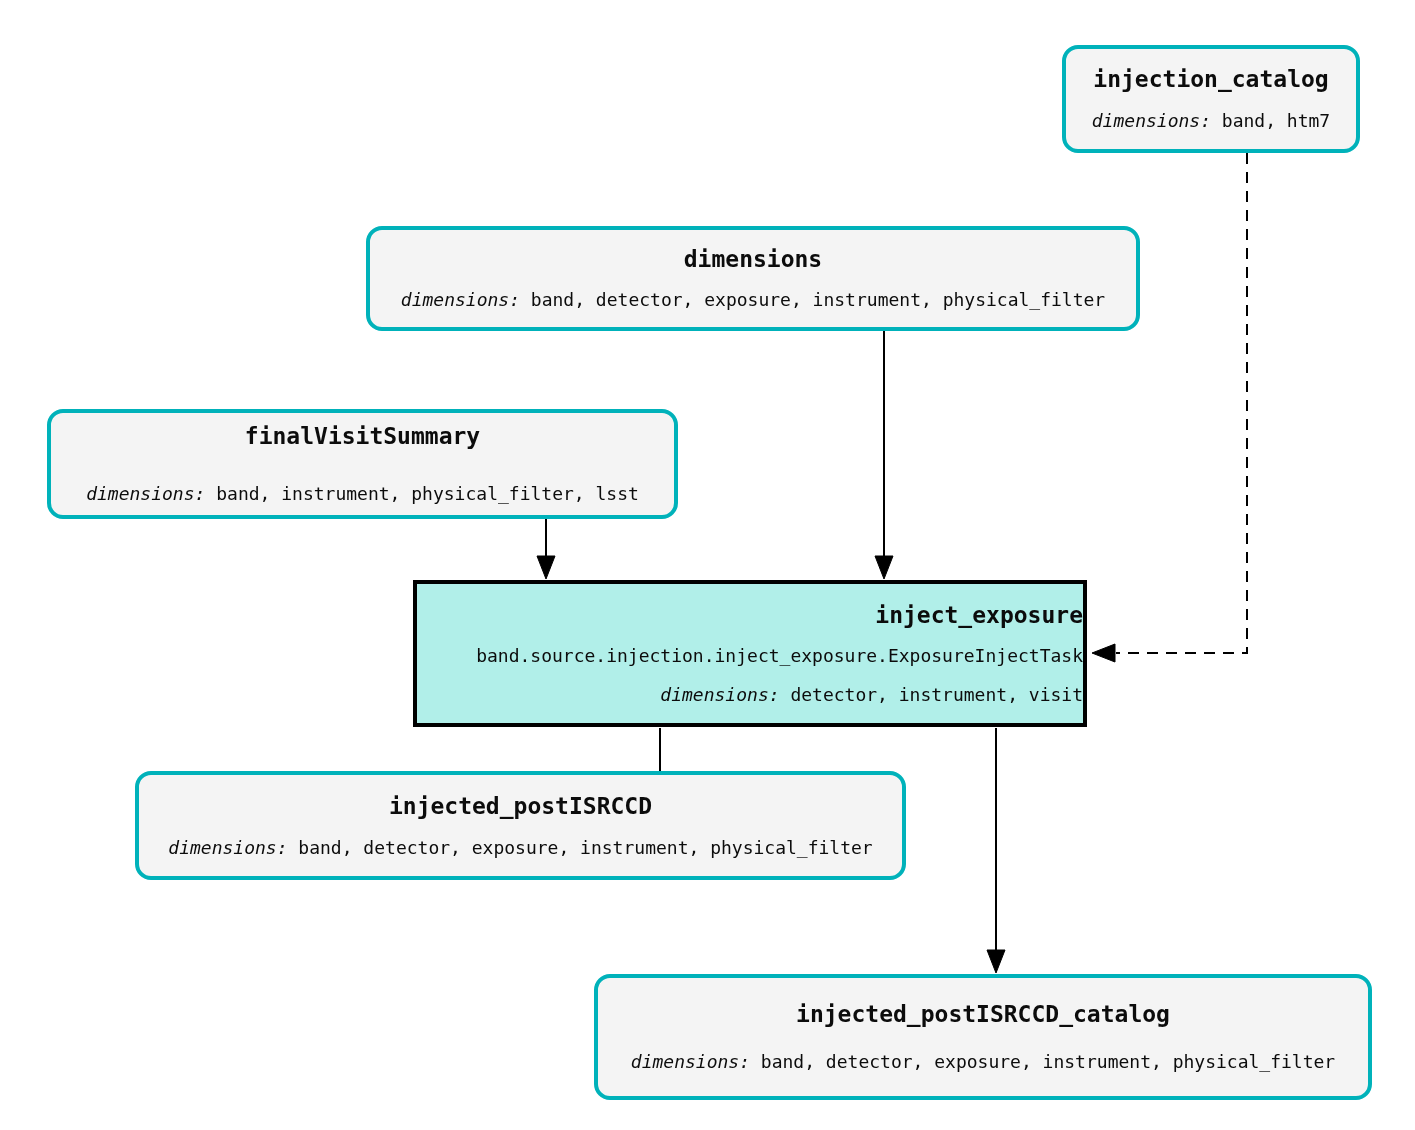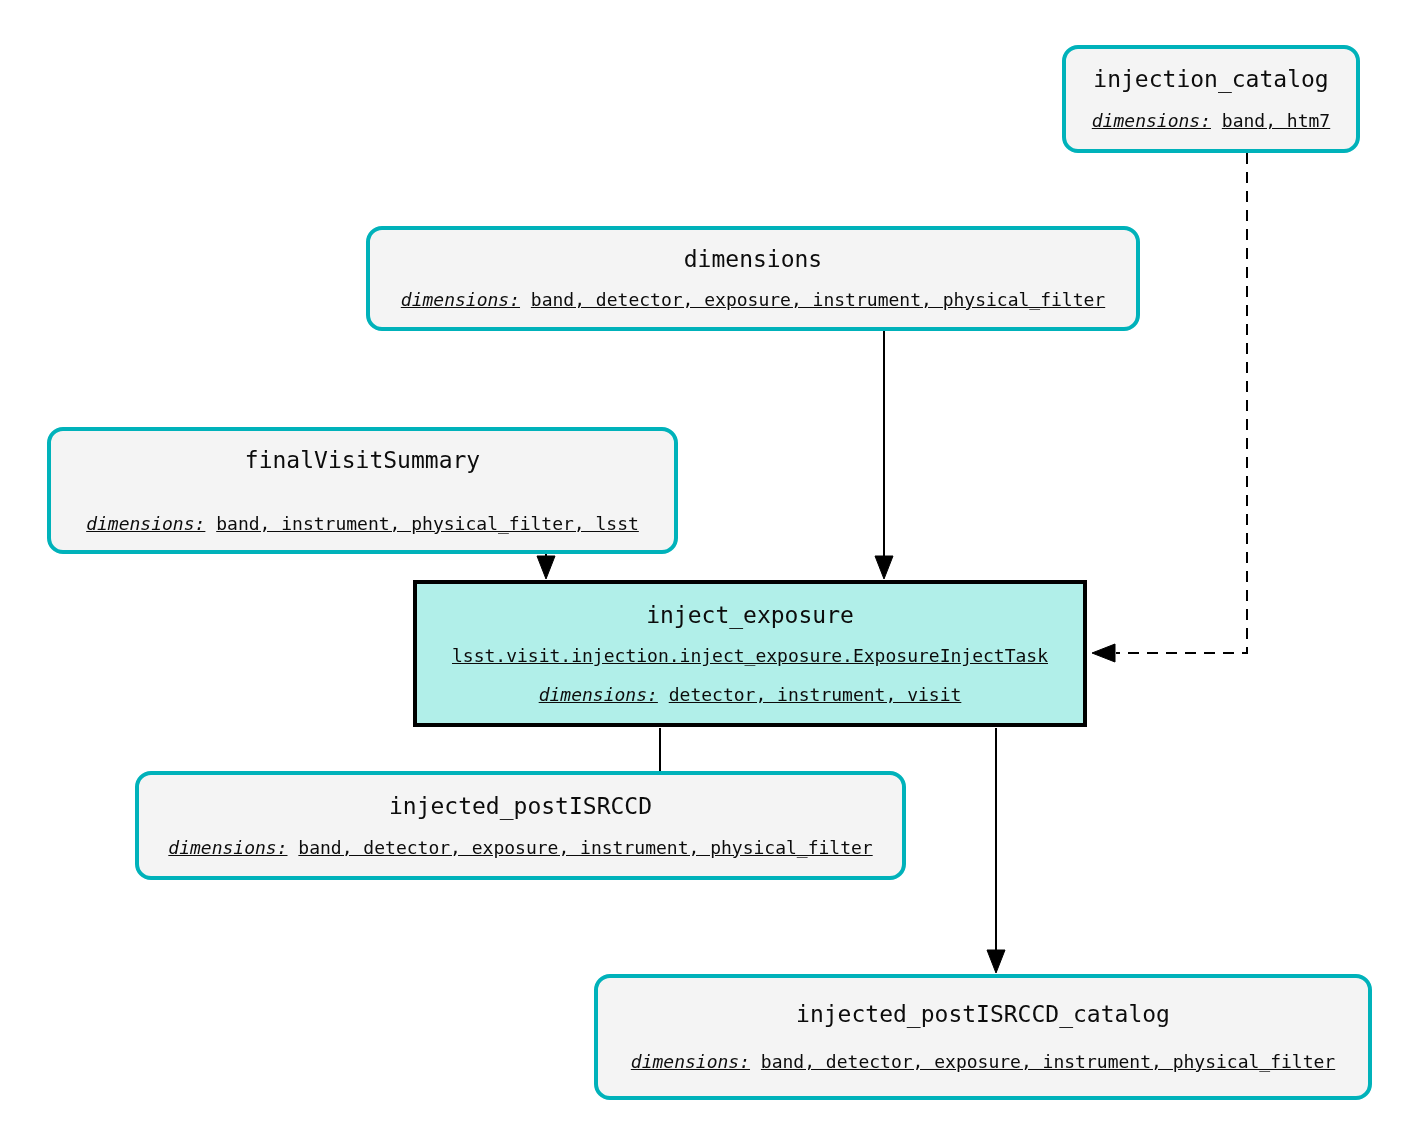--- a/index.html
+++ b/index.html
@@ -48,42 +48,41 @@
     background: #f4f4f4;
     border: 4px solid #00b2ba;
     border-radius: 16px;
   }
   .node.task {
     background: #b1efe9;
     border: 4px solid #000000;
     border-radius: 0;
   }
   .node-title {
-    font-weight: normal;
+    font-weight: bold;
     font-size: 23px;
     line-height: 1.1;
     white-space: nowrap;
   }
   .node-row {
     font-size: 18px;
     line-height: 1.1;
     white-space: nowrap;
-    text-decoration: underline;
   }
   .dim-label {
     font-style: italic;
   }
   .dim-value {
     margin-left: 1ch;
   }
   
   #node-injection-catalog          { left: 1062px; top: 45px;  width: 298px; height: 108px; }
   #node-postisrccd                 { left: 366px;  top: 226px; width: 774px; height: 105px; }
-  #node-finalvisitsummary          { left: 47px;   top: 427px; width: 631px; height: 127px; gap: 24px; }
-  #node-inject-exposure            { left: 413px;  top: 580px; width: 674px; height: 147px; }
+  #node-finalvisitsummary          { left: 47px;   top: 409px; width: 631px; height: 110px; gap: 24px; }
+  #node-inject-exposure            { left: 413px;  top: 580px; width: 674px; height: 147px; align-items: flex-end; }
   #node-injected-postisrccd        { left: 135px;  top: 771px; width: 771px; height: 109px; }
   #node-injected-postisrccd-catalog{ left: 594px;  top: 974px; width: 778px; height: 126px; }
 </style>
 </head>
 <body>
 
 <div class="canvas">
 
   <svg class="edges" viewBox="0 0 1415 1130" xmlns="http://www.w3.org/2000/svg">
 
@@ -129,21 +128,21 @@
 
   <div class="node dataset" id="node-finalvisitsummary">
     <div class="node-title">finalVisitSummary</div>
     <div class="node-row">
       <span class="dim-label">dimensions:</span><span class="dim-value">band, instrument, physical_filter, lsst</span>
     </div>
   </div>
 
   <div class="node task" id="node-inject-exposure">
     <div class="node-title">inject_exposure</div>
-    <div class="node-row">lsst.visit.injection.inject_exposure.ExposureInjectTask</div>
+    <div class="node-row">band.source.injection.inject_exposure.ExposureInjectTask</div>
     <div class="node-row">
       <span class="dim-label">dimensions:</span><span class="dim-value">detector, instrument, visit</span>
     </div>
   </div>
 
   <div class="node dataset" id="node-injected-postisrccd">
     <div class="node-title">injected_postISRCCD</div>
     <div class="node-row">
       <span class="dim-label">dimensions:</span><span class="dim-value">band, detector, exposure, instrument, physical_filter</span>
     </div>

